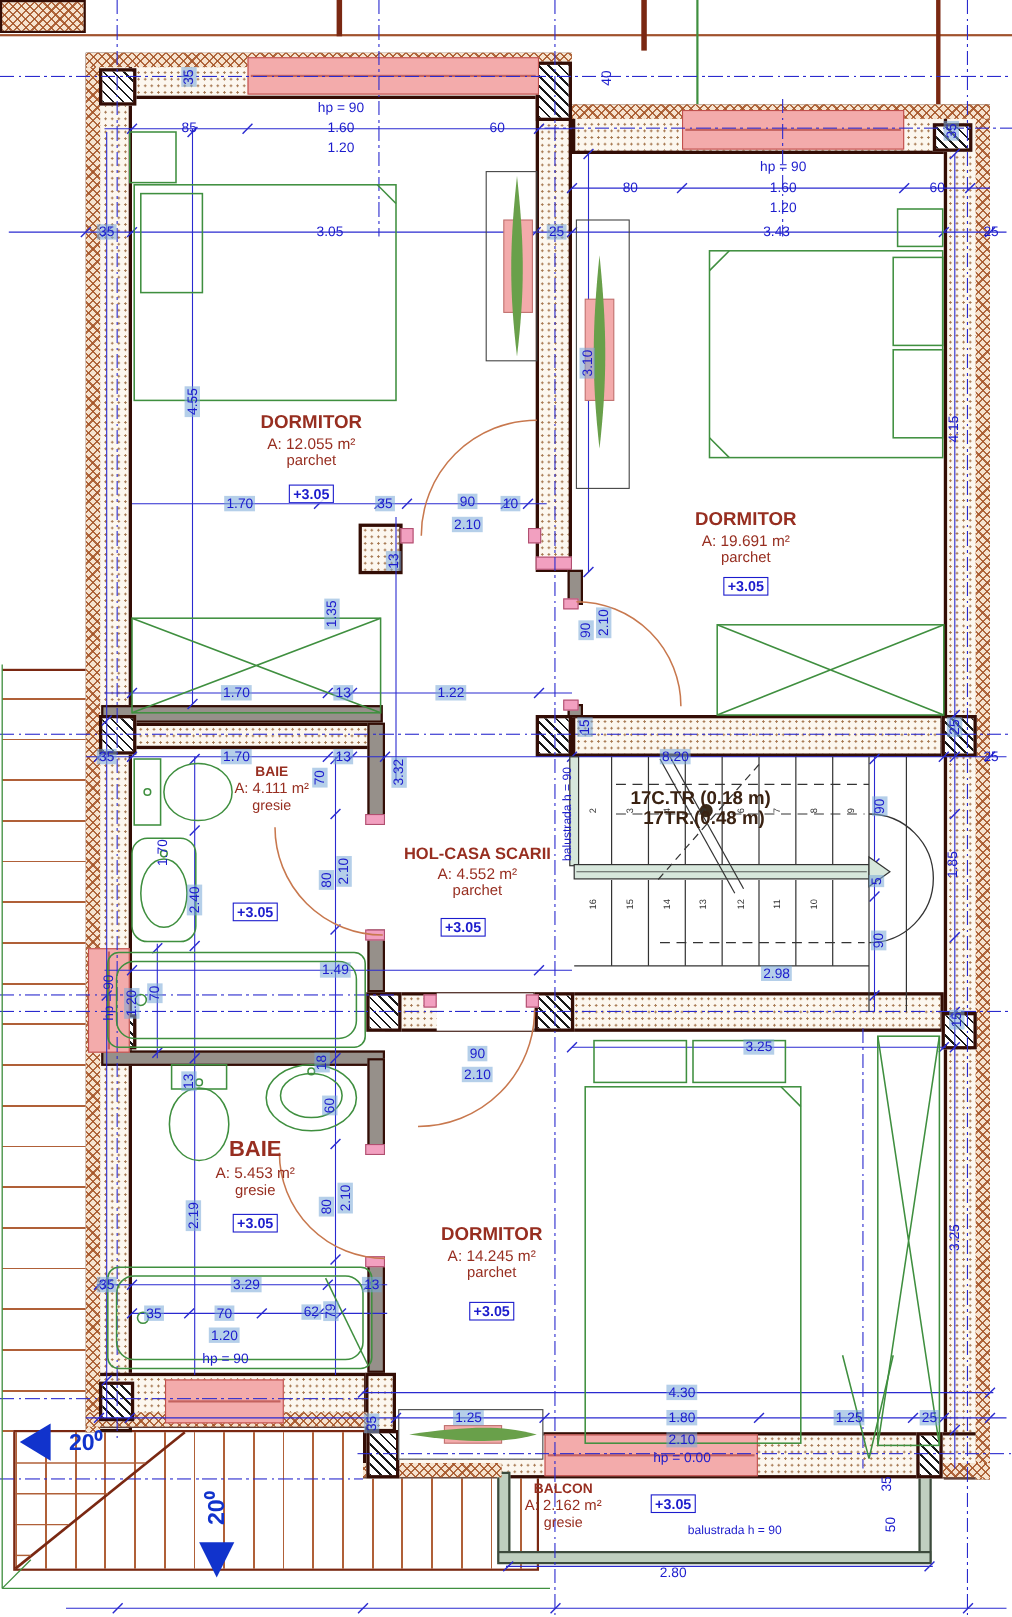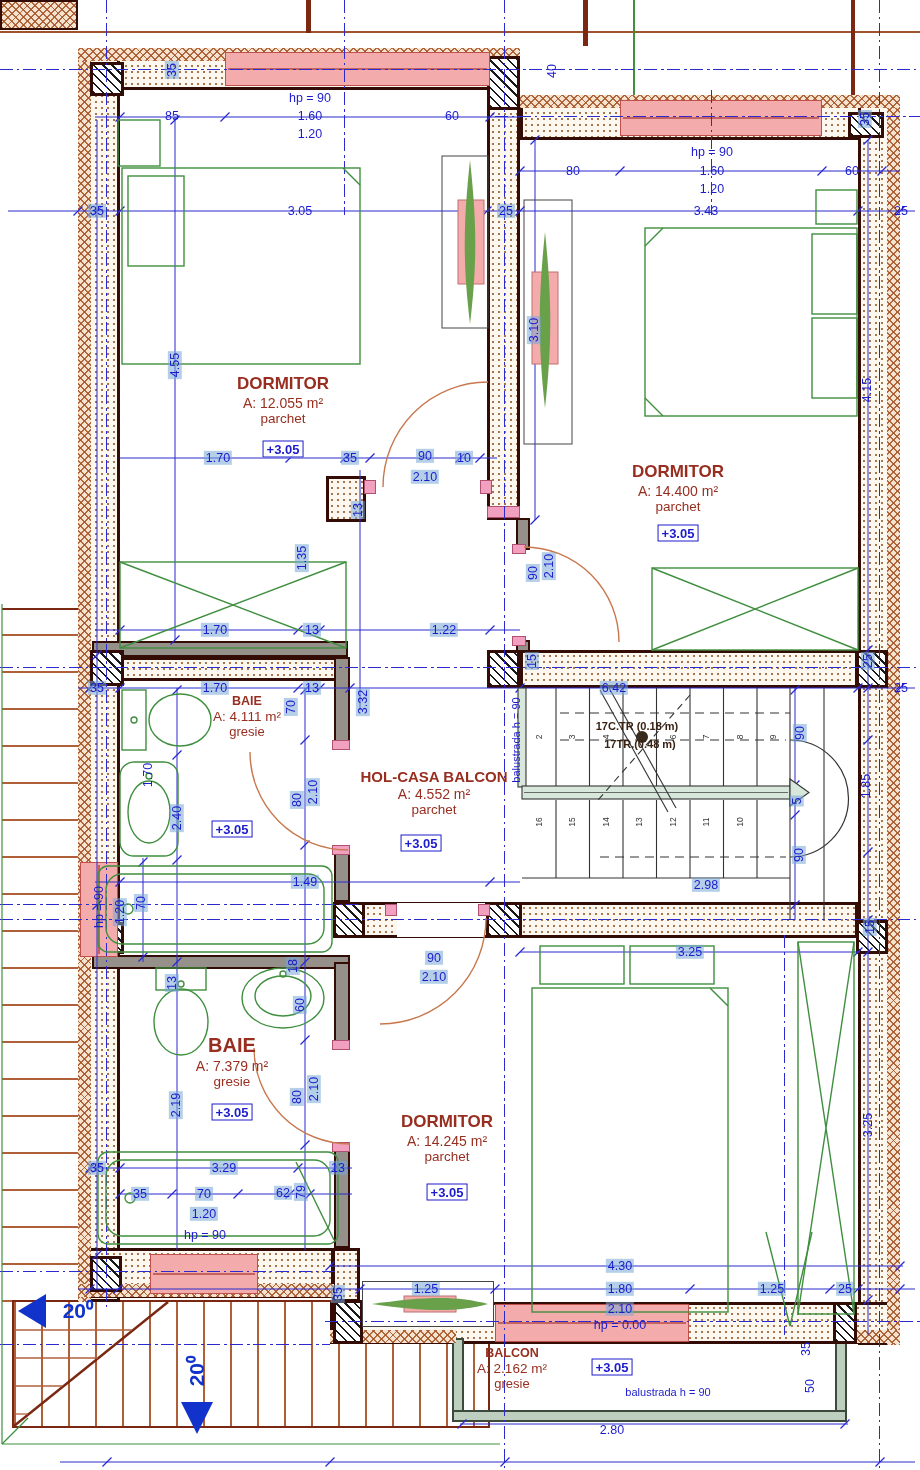--- a/index.html
+++ b/index.html
@@ -33,21 +33,21 @@
   .axh{position:absolute;z-index:5;height:1.4px;
        background-image:repeating-linear-gradient(90deg,#2a2ace 0 13px,transparent 13px 17px,#2a2ace 17px 19.5px,transparent 19.5px 23px)}
   .axv{position:absolute;z-index:5;width:1.4px;
        background-image:repeating-linear-gradient(180deg,#2a2ace 0 13px,transparent 13px 17px,#2a2ace 17px 19.5px,transparent 19.5px 23px)}
   svg.overlay{position:absolute;left:0;top:0;z-index:6}
   .dim{position:absolute;z-index:9;font-size:12.5px;color:#1c1ccd;white-space:nowrap;
        transform:translate(-50%,-50%);line-height:1.15}
   .dim.hl{background:rgba(120,168,215,.55);padding:0 2px}
   .dim.r90{transform:translate(-50%,-50%) rotate(-90deg)}
   .dim.sm{font-size:11px}
-  .note{position:absolute;z-index:9;font-size:11px;font-weight:bold;color:#3a2212;white-space:nowrap;
+  .note{position:absolute;z-index:9;font-size:17px;font-weight:bold;color:#3a2212;white-space:nowrap;
         transform:translate(-50%,-50%)}
   .room{position:absolute;z-index:9;transform:translateX(-50%);text-align:center;color:#972e20;white-space:nowrap}
   .room .rname{font-weight:bold;font-size:17px}
   .room .rarea{font-size:14px;margin-top:1px}
   .room .rfloor{font-size:13.5px}
   .room.sm .rname{font-size:12.5px}
   .room.sm .rarea{font-size:13.5px}
   .room.sm .rfloor{font-size:13px}
   .room.md .rname{font-size:15px}
   .room.lg .rname{font-size:20px}
@@ -413,42 +413,42 @@
 
   <div class="room" style="left:283px;top:374px">
     <div class="rname">DORMITOR</div>
     <div class="rarea">A: 12.055 m²</div>
     <div class="rfloor">parchet</div>
   </div>
   <span class="level" style="left:283px;top:449px">+3.05</span>
 
   <div class="room" style="left:678px;top:462px">
     <div class="rname">DORMITOR</div>
-    <div class="rarea">A: 14.400 m²</div>
+    <div class="rarea">A: 19.691 m²</div>
     <div class="rfloor">parchet</div>
   </div>
   <span class="level" style="left:678px;top:533px">+3.05</span>
 
   <div class="room sm" style="left:247px;top:694px">
     <div class="rname">BAIE</div>
     <div class="rarea">A: 4.111 m²</div>
     <div class="rfloor">gresie</div>
   </div>
   <span class="level" style="left:232px;top:829px">+3.05</span>
 
   <div class="room md" style="left:434px;top:768px">
-    <div class="rname">HOL-CASA BALCON</div>
+    <div class="rname">HOL-CASA SCARII</div>
     <div class="rarea">A: 4.552 m²</div>
     <div class="rfloor">parchet</div>
   </div>
   <span class="level" style="left:421px;top:843px">+3.05</span>
 
   <div class="room lg" style="left:232px;top:1034px">
     <div class="rname">BAIE</div>
-    <div class="rarea">A: 7.379 m²</div>
+    <div class="rarea">A: 5.453 m²</div>
     <div class="rfloor">gresie</div>
   </div>
   <span class="level" style="left:232px;top:1112px">+3.05</span>
 
   <div class="room" style="left:447px;top:1112px">
     <div class="rname">DORMITOR</div>
     <div class="rarea">A: 14.245 m²</div>
     <div class="rfloor">parchet</div>
   </div>
   <span class="level" style="left:447px;top:1192px">+3.05</span>
@@ -491,29 +491,29 @@
     <span class="dim hl" style="left: 350px; top: 458px;">35</span>
     <span class="dim hl" style="left: 425px; top: 456px;">90</span>
     <span class="dim hl" style="left: 425px; top: 477px;">2.10</span>
     <span class="dim hl" style="left: 464px; top: 458px;">10</span>
     <span class="dim hl r90" style="left: 358px; top: 510px;">13</span>
     <span class="dim hl r90" style="left: 302px; top: 558px;">1.35</span>
     <span class="dim hl r90" style="left: 533px; top: 573px;">90</span>
     <span class="dim hl r90" style="left: 549px; top: 566px;">2.10</span>
     <span class="dim hl" style="left: 215px; top: 630px;">1.70</span>
     <span class="dim hl" style="left: 312px; top: 630px;">13</span>
-    <span class="dim hl" style="left: 444px; top: 630px;">1.22</span>
+    <span class="dim hl" style="left: 410px; top: 630px;">1.22</span>
     <span class="dim hl" style="left: 97px; top: 688px;">35</span>
     <span class="dim hl" style="left: 215px; top: 688px;">1.70</span>
     <span class="dim hl" style="left: 312px; top: 688px;">13</span>
     <span class="dim hl r90" style="left: 363px; top: 702px;">3.32</span>
     <span class="dim hl r90" style="left: 532px; top: 661px;">15</span>
     <span class="dim hl r90" style="left: 868px; top: 661px;">25</span>
     <span class="dim" style="left: 901px; top: 688px;">25</span>
-    <span class="dim hl" style="left: 614px; top: 688px;">6.42</span>
+    <span class="dim hl" style="left: 614px; top: 688px;">8.20</span>
     <span class="dim hl r90" style="left: 291px; top: 707px;">70</span>
     <span class="dim r90" style="left: 148px; top: 775px;">1.70</span>
     <span class="dim hl r90" style="left: 177px; top: 818px;">2.40</span>
     <span class="dim hl r90" style="left: 297px; top: 800px;">80</span>
     <span class="dim hl r90" style="left: 313px; top: 792px;">2.10</span>
     <span class="dim hl r90" style="left: 800px; top: 733px;">90</span>
     <span class="dim hl r90" style="left: 797px; top: 801px;">5</span>
     <span class="dim hl r90" style="left: 799px; top: 855px;">90</span>
     <span class="dim r90" style="left: 866px; top: 786px;">1.85</span>
     <span class="dim hl" style="left: 305px; top: 882px;">1.49</span>

